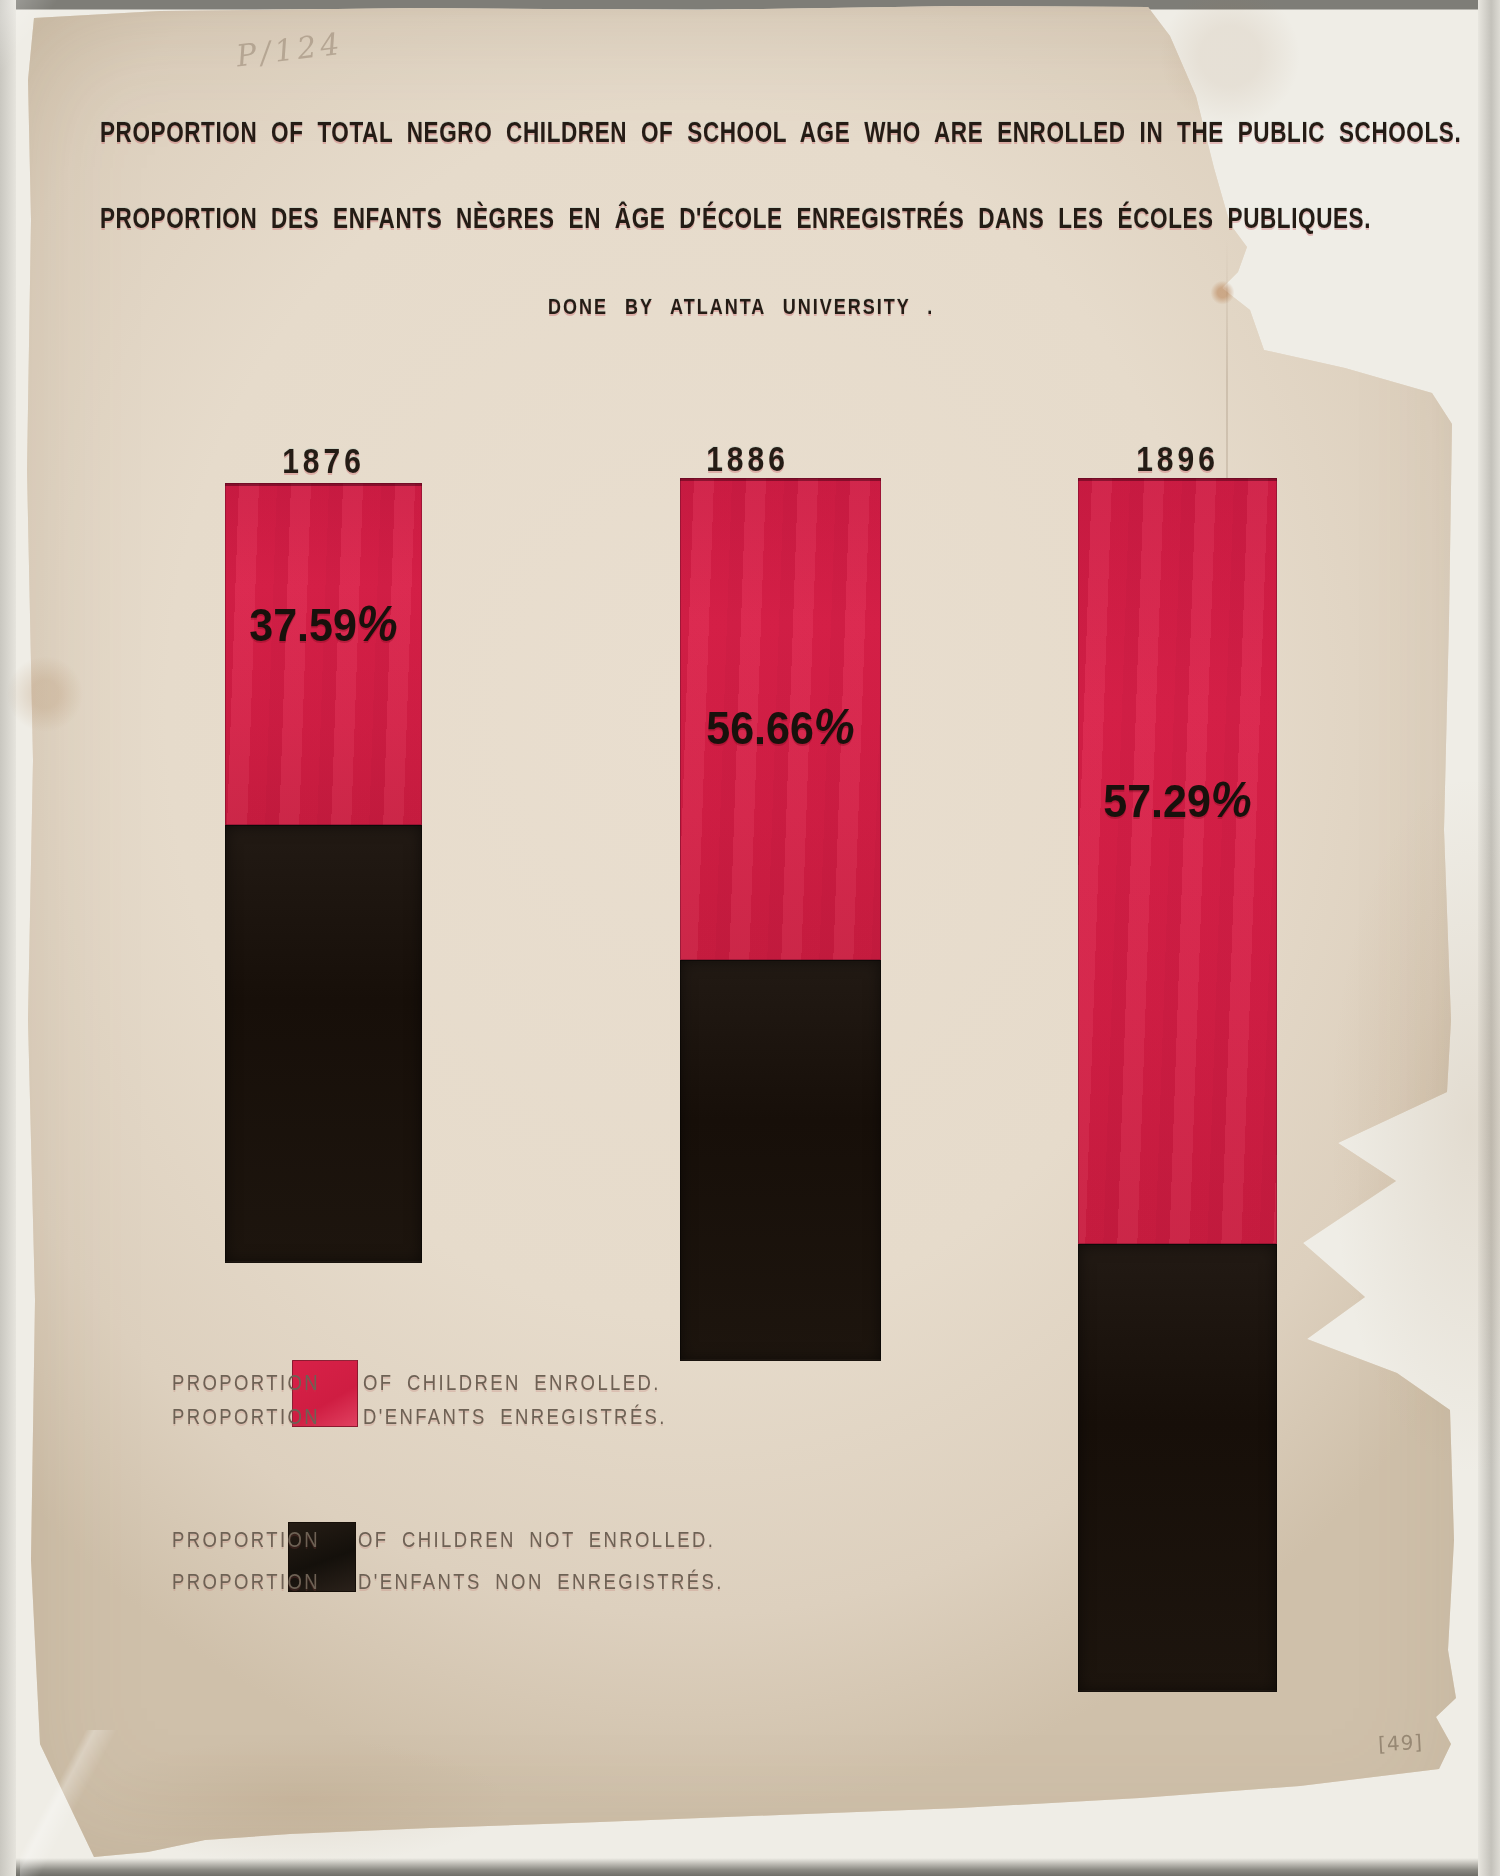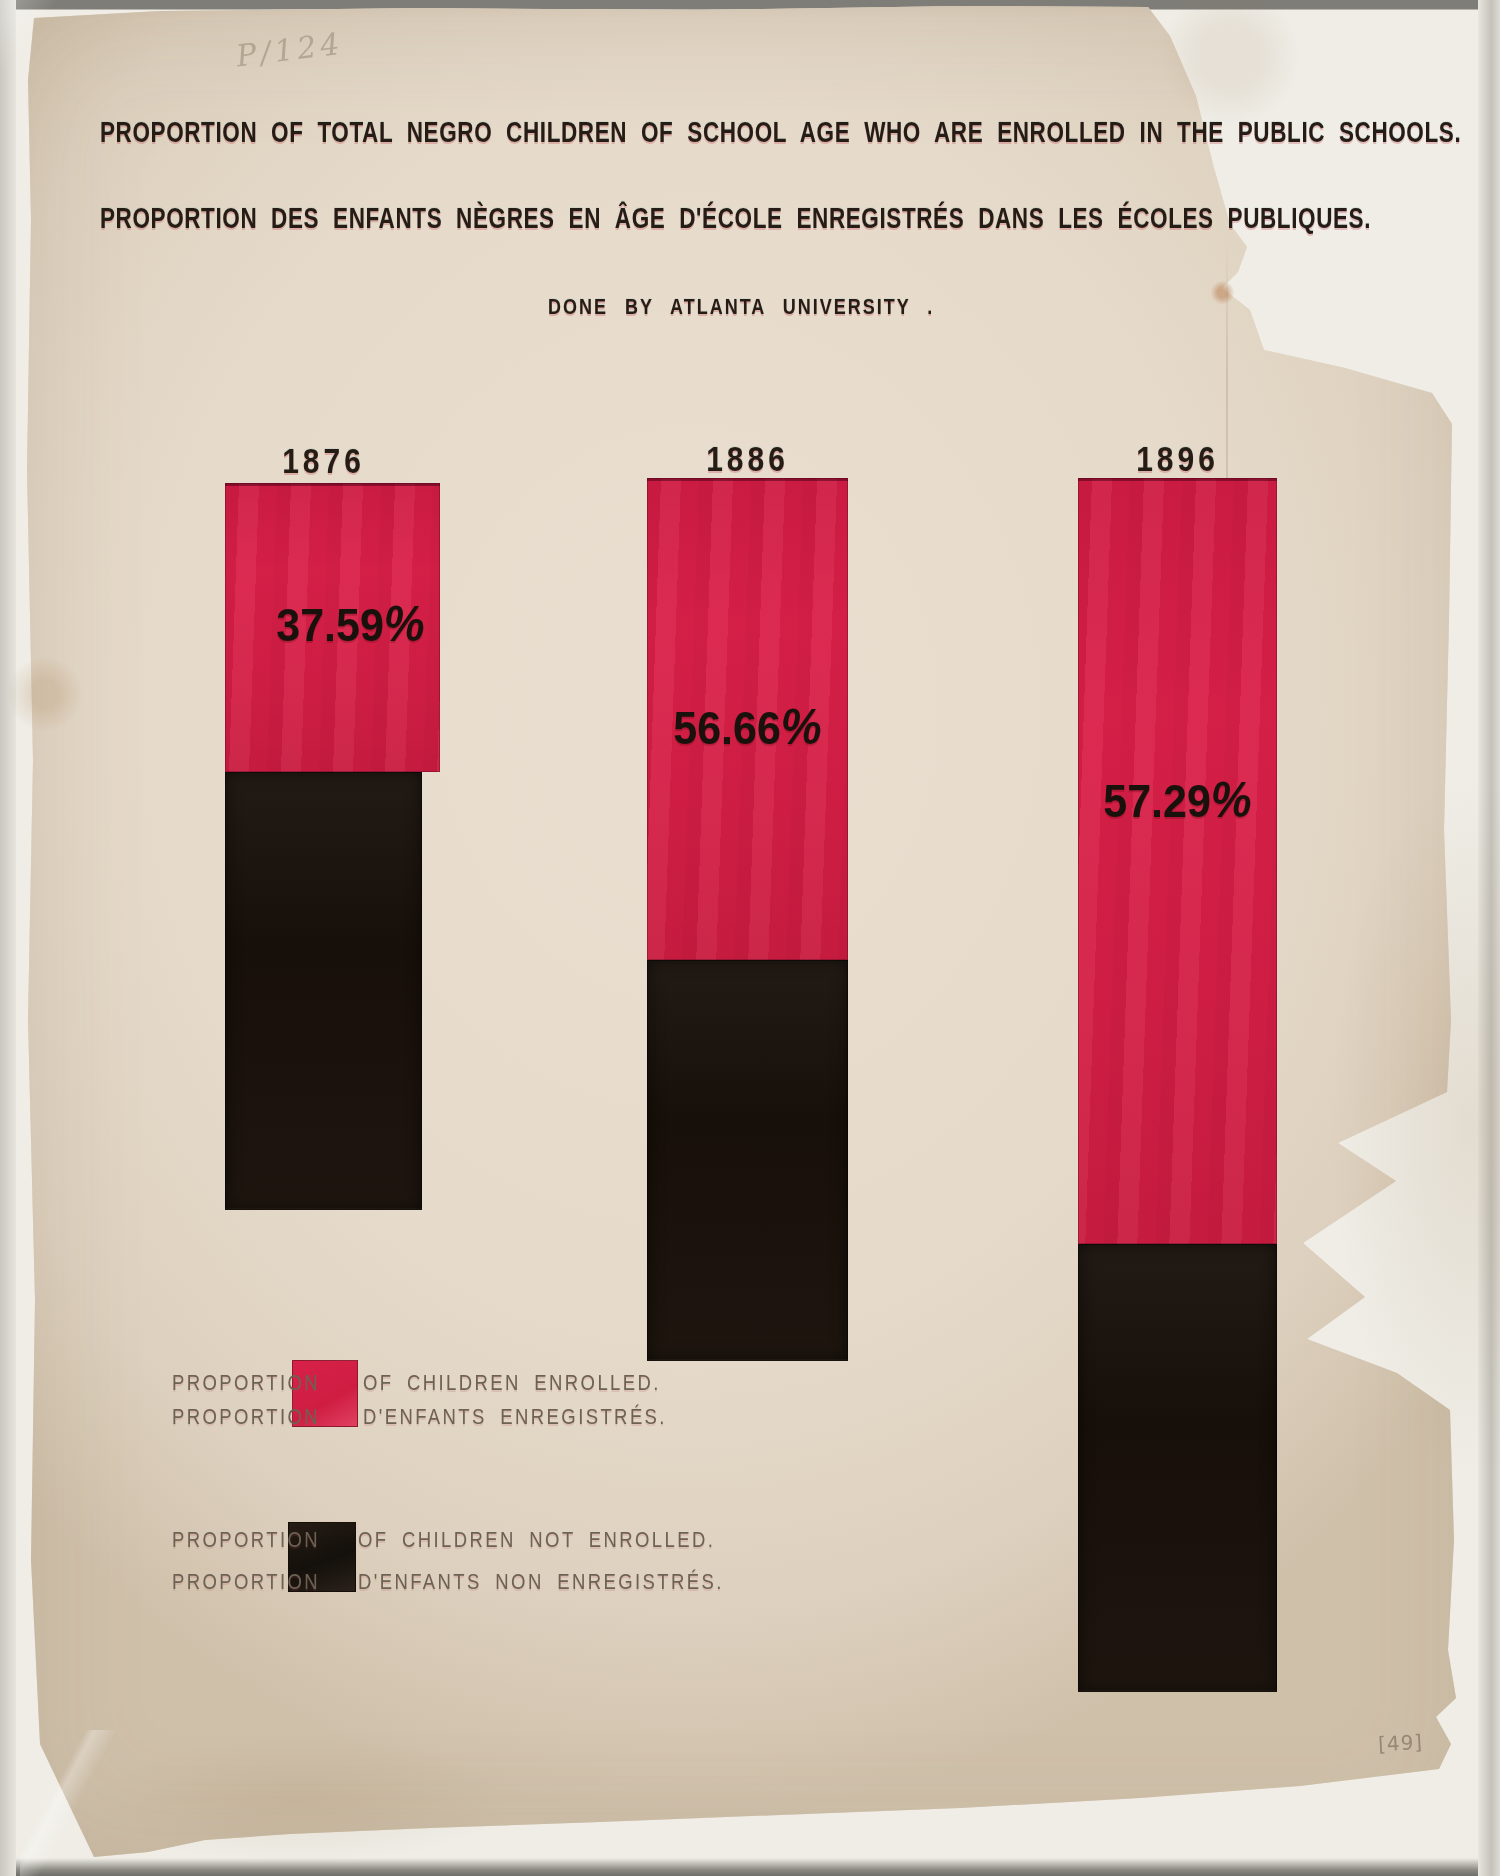--- a/index.html
+++ b/index.html
@@ -132,27 +132,27 @@
 
   <div class="title ink" style="left:100px;top:116px;">PROPORTION OF TOTAL NEGRO CHILDREN OF SCHOOL AGE WHO ARE ENROLLED IN THE PUBLIC SCHOOLS.</div>
   <div class="title ink" style="left:100px;top:202px;">PROPORTION DES ENFANTS NÈGRES EN ÂGE D'ÉCOLE ENREGISTRÉS DANS LES ÉCOLES PUBLIQUES.</div>
   <div class="credit ink" style="left:548px;top:295px;">DONE BY ATLANTA UNIVERSITY .</div>
 
   <div class="year-label ink" style="left:225px;top:442px;width:197px;">1876</div>
   <div class="year-label ink" style="left:647px;top:440px;width:201px;">1886</div>
   <div class="year-label ink" style="left:1078px;top:440px;width:199px;">1896</div>
 
   <div class="bar" style="left:225px;top:483px;width:197px;">
-    <div class="seg-red" style="height:289px;padding-left:18px;">
+    <div class="seg-red" style="height:342px;">
       <div class="pct-label" style="top:112px;"><span>37.59</span><span class="pct-sign">%</span></div>
     </div>
     <div class="seg-black" style="height:438px;"></div>
   </div>
 
-  <div class="bar" style="left:647px;top:478px;width:201px;">
+  <div class="bar" style="left:680px;top:478px;width:201px;">
     <div class="seg-red" style="height:482px;">
       <div class="pct-label" style="top:220px;"><span>56.66</span><span class="pct-sign">%</span></div>
     </div>
     <div class="seg-black" style="height:401px;"></div>
   </div>
 
   <div class="bar" style="left:1078px;top:478px;width:199px;">
     <div class="seg-red" style="height:766px;">
       <div class="pct-label" style="top:293px;"><span>57.29</span><span class="pct-sign">%</span></div>
     </div>

